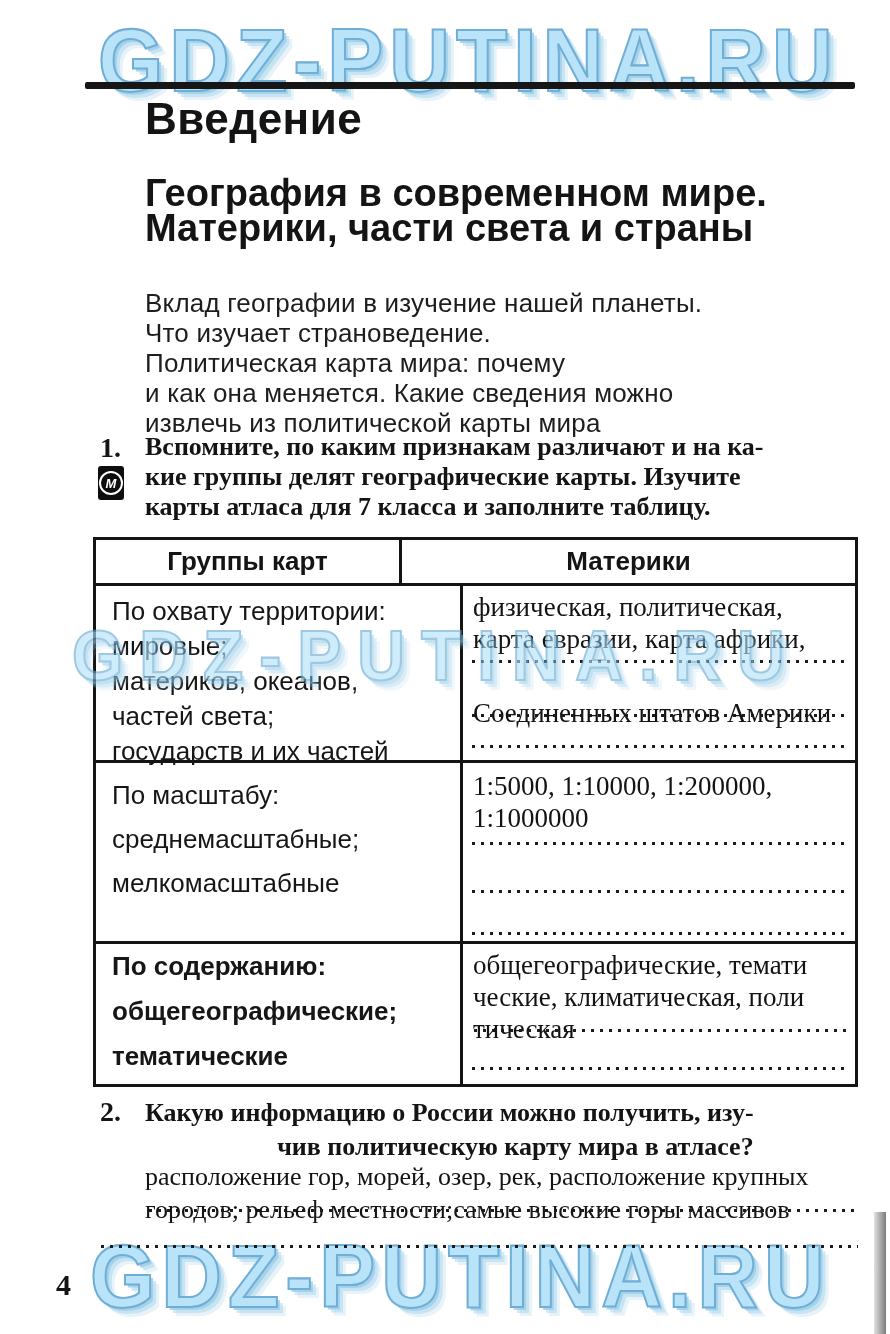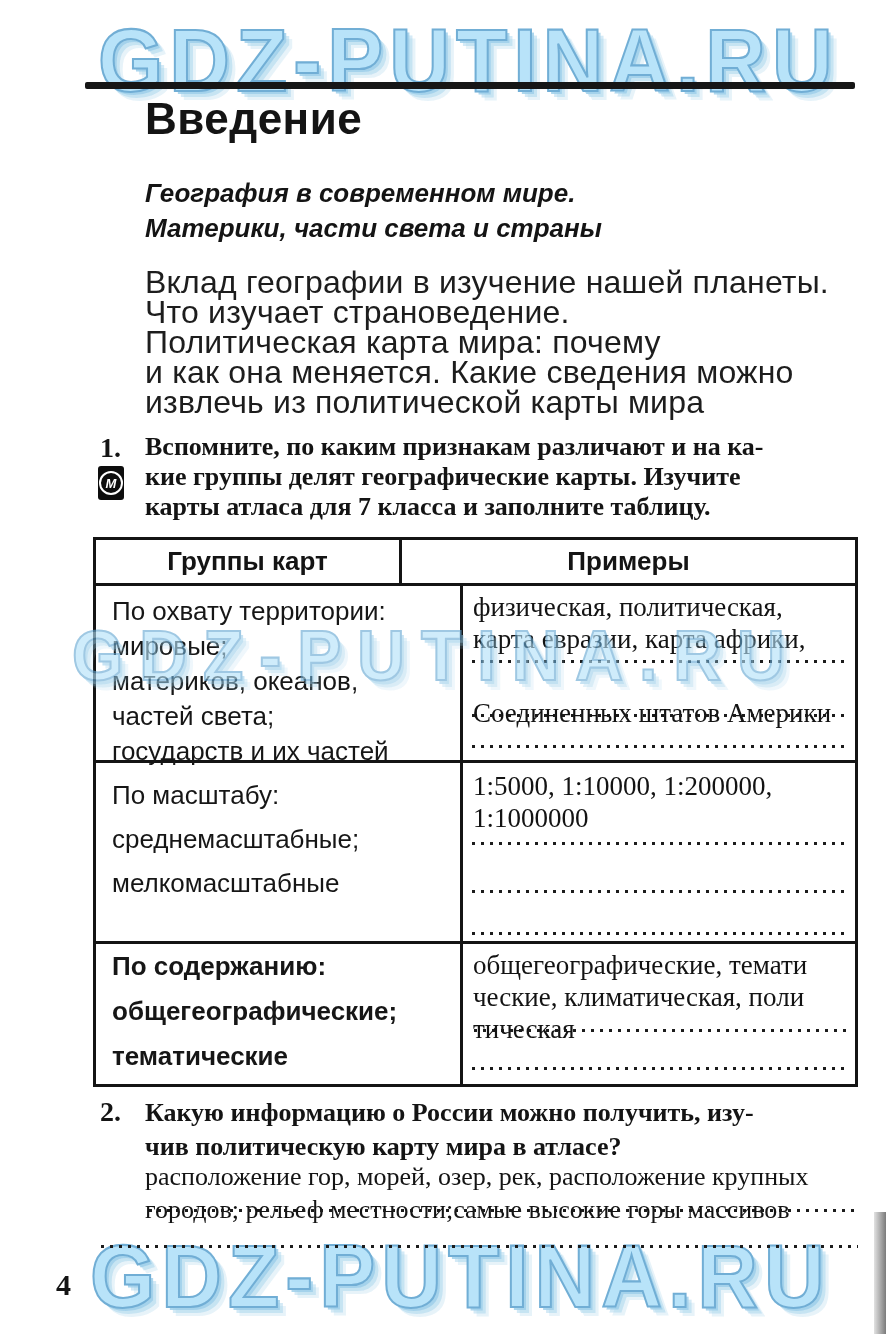--- a/index.html
+++ b/index.html
@@ -22,30 +22,30 @@
   .wm-top    { left:98px;  top:12px;   font-size:84px; letter-spacing:6px;  opacity:.92; }
   .wm-mid    { left:72px;  top:618px;  font-size:66px; letter-spacing:16px; opacity:.62; z-index:5; pointer-events:none; }
   .wm-bottom { left:90px;  top:1228px; font-size:84px; letter-spacing:6px;  opacity:.92; }
   
   .rule { position:absolute; left:85px; top:82px; width:770px; height:7px; background:#161616; z-index:2; border-radius:2px; }
   .dotl { position:absolute; height:5px; z-index:4;
           background-image:radial-gradient(circle at 2.5px 2.5px, #1c1c1c 1.6px, transparent 1.9px);
           background-size:9px 5px; background-repeat:repeat-x; }
   
   .title { position:absolute; left:145px; top:94px; font-size:44px; font-weight:800; letter-spacing:.5px; z-index:2; }
-  .subtitle { position:absolute; left:145px; top:176px; font-size:26px; font-weight:800; line-height:35px; z-index:2;font-style:italic; }
-  .intro { position:absolute; left:145px; top:267px; font-size:32px; font-weight:400; line-height:30px; letter-spacing:.2px; color:#1d1d1d; z-index:2; }
+  .subtitle { position:absolute; left:145px; top:176px; font-size:38px; font-weight:800; line-height:35px; z-index:2; }
+  .intro { position:absolute; left:145px; top:288px; font-size:26px; font-weight:400; line-height:30px; letter-spacing:.2px; color:#1d1d1d; z-index:2; }
   .intro div, .subtitle div { white-space:nowrap; }
   .qnum { position:absolute; font-family:"Liberation Serif", serif; font-size:28px; font-weight:700; z-index:2; }
   .qtext { position:absolute; left:145px; font-family:"Liberation Serif", serif; font-size:26px; font-weight:700; line-height:30px; z-index:2; }
   .qtext div { white-space:nowrap; }
   .q1num { left:100px; top:432px; }
   .q1text { top:432px; }
   .q2num { left:100px; top:1096px; }
-  .q2text { top:1096px; line-height:34px; }
+  .q2text { top:1096px; line-height:34px;text-align:right; }
   .q2ans { position:absolute; left:145px; top:1160px; font-family:"Liberation Serif", serif; font-size:26px; font-weight:400; line-height:33px; z-index:3; }
   .q2ans div { white-space:nowrap; }
   
   .q1badge { position:absolute; left:98px; top:466px; width:26px; height:34px; background:#0d0d0d; border-radius:3px;
              display:flex; align-items:center; justify-content:center; z-index:2; }
   .q1badge-circle { width:20px; height:20px; border:2px solid #ffffff; border-radius:50%;
              display:flex; align-items:center; justify-content:center; }
   .q1badge-circle span { color:#ffffff; font-size:13px; font-weight:700; font-style:italic; font-family:"Liberation Sans", sans-serif; }
   
   .tbl { position:absolute; left:93px; top:537px; width:759px; border:3px solid #141414; z-index:2; background:transparent; }
@@ -100,21 +100,21 @@
   </div>
   <div class="qtext q1text">
     <div>Вспомните, по каким признакам различают и на ка-</div>
     <div>кие группы делят географические карты. Изучите</div>
     <div>карты атласа для 7 класса и заполните таблицу.</div>
   </div>
 
   <div class="tbl">
     <div class="thead">
       <div class="th th1">Группы карт</div>
-      <div class="th th2">Примеры</div>
+      <div class="th th2">Материки</div>
     </div>
 
     <div class="trow r1">
       <div class="cl">
         <div>По охвату территории:</div>
         <div>мировые;</div>
         <div>материков, океанов,</div>
         <div>частей света;</div>
         <div>государств и их частей</div>
       </div>

